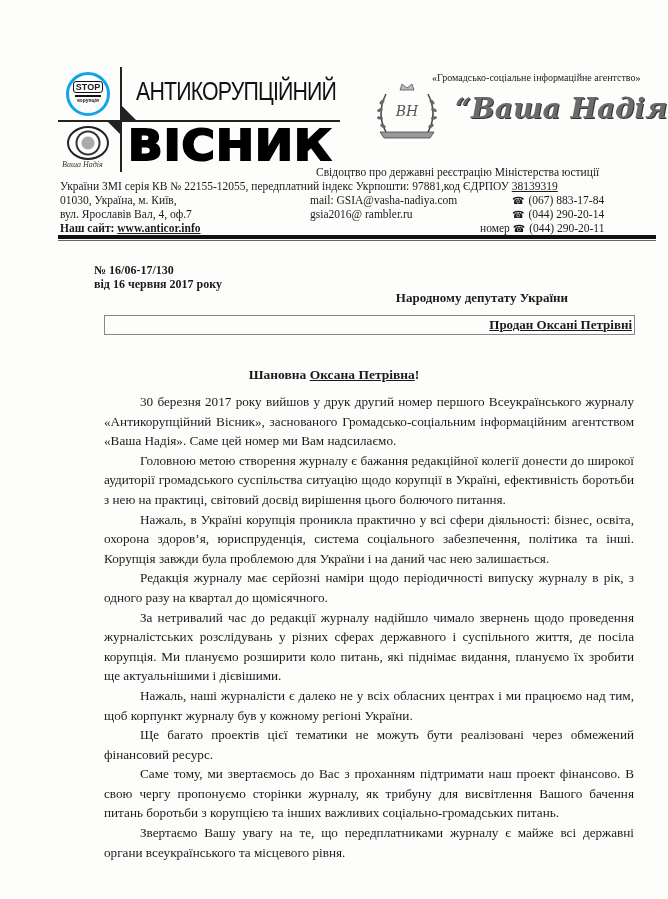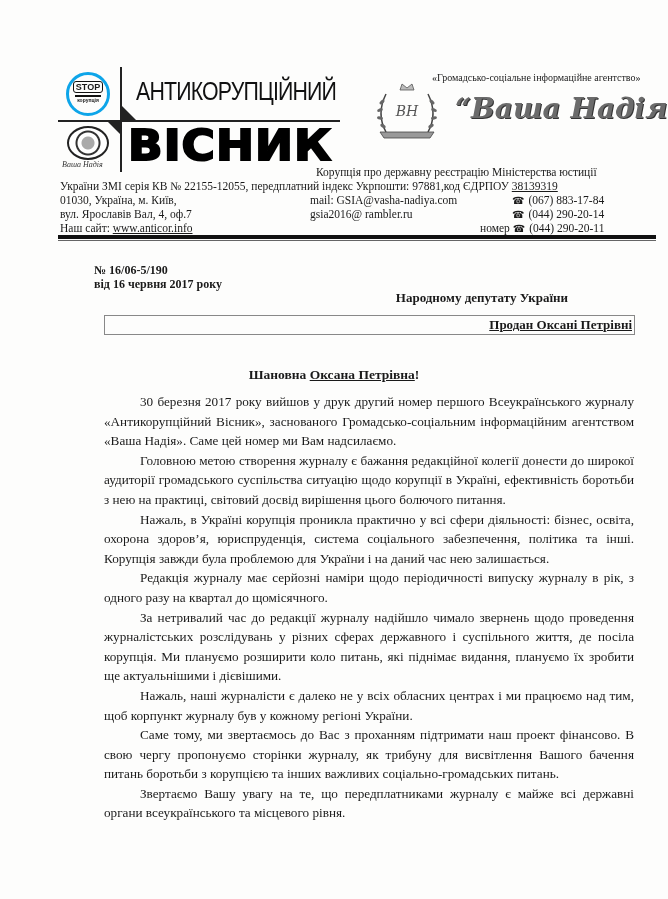--- a/index.html
+++ b/index.html
@@ -71,21 +71,21 @@
     font-size: 28px; color: #6b6b6b; white-space: nowrap;
     text-shadow: 1px 1px 0 #333;
   }
 
   
   .info { font-size: 11.5px; line-height: 14px; white-space: nowrap; color: #1a1a1a; }
   .cert { left: 316px; top: 165px; }
   .row1 { left: 60px; top: 179px; }
   .row2 { left: 60px; top: 193px; }
   .row3 { left: 60px; top: 207px; }
-  .row4 { left: 60px; top: 221px; font-weight: normal; }
+  .row4 { left: 60px; top: 221px; font-weight: bold; }
   .mail1 { left: 310px; top: 193px; }
   .mail2 { left: 310px; top: 207px; }
   .ph1 { left: 512px; top: 193px; }
   .ph2 { left: 512px; top: 207px; }
   .ph3 { left: 480px; top: 221px; }
   .u { text-decoration: underline; }
   .phone-icon { font-weight: bold; font-family: "DejaVu Sans", sans-serif; font-size: 10px; margin-right: 4px; }
   .rule-thick { left: 58px; top: 235px; width: 598px; height: 4px; background: #111; }
   .rule-thin  { left: 58px; top: 240px; width: 598px; height: 1px; background: #666; }
 
@@ -146,21 +146,21 @@
     <ellipse cx="62" cy="28" rx="3" ry="1.6" transform="rotate(20 62 28)"></ellipse>
     <ellipse cx="62" cy="36" rx="3" ry="1.6" transform="rotate(-10 62 36)"></ellipse>
     <ellipse cx="59" cy="44" rx="3" ry="1.6" transform="rotate(-30 59 44)"></ellipse>
   </g>
   <path d="M28 8 L30 2 L35 6 L40 2 L42 8 Z" fill="#bbb" stroke="#555" stroke-width="0.8"></path>
   <path d="M8 50 L62 50 L58 56 L12 56 Z" fill="#999" stroke="#444" stroke-width="0.8"></path>
   <text x="35" y="34" text-anchor="middle" font-family="DejaVu Serif, serif" font-style="italic" font-size="14" fill="#555">ВН</text>
 </svg>
 <div class="abs vn-script">“Ваша Надія”</div>
 
-<div class="abs info cert">Корупція про державну реєстрацію Міністерства юстиції</div>
+<div class="abs info cert">Свідоцтво про державні реєстрацію Міністерства юстиції</div>
 <div class="abs info row1">
   <span>України  ЗМІ серія КВ № 22155-12055, передплатний індекс Укрпошти: 97881,код ЄДРПОУ </span><span class="u">38139319</span>
 </div>
 <div class="abs info row2">01030, Україна,  м. Київ,</div>
 <div class="abs info row3">вул. Ярославів Вал,  4, оф.7</div>
 <div class="abs info row4">
   <span>Наш сайт: </span><span class="u">www.anticor.info</span>
 </div>
 <div class="abs info mail1">mail: GSIA@vasha-nadiya.com</div>
 <div class="abs info mail2">gsia2016@ rambler.ru</div>
@@ -170,32 +170,33 @@
 <div class="abs info ph2">
   <span class="phone-icon">☎</span><span>(044) 290-20-14</span>
 </div>
 <div class="abs info ph3">
   <span>номер</span>
   <span class="phone-icon">☎</span><span>(044) 290-20-11</span>
 </div>
 <div class="abs rule-thick"></div>
 <div class="abs rule-thin"></div>
 
-<div class="abs ref ref-no">№ 16/06-5/190</div>
+<div class="abs ref ref-no">№ 16/06-17/130</div>
 <div class="abs ref ref-date">від 16 червня 2017 року</div>
 <div class="addressee1">Народному депутату України</div>
 <div class="abs addr-box"></div>
 <div class="addressee2">Продан Оксані Петрівні</div>
 
 <div class="abs salutation">
   <span>Шановна </span><span class="u">Оксана Петрівна</span><span>!</span>
 </div>
 
 <div class="abs letter-body">
   <p>30 березня 2017 року вийшов у друк другий номер першого Всеукраїнського журналу «Антикорупційний Вісник», заснованого Громадсько-соціальним інформаційним агентством «Ваша Надія». Саме цей номер ми Вам надсилаємо.</p>
   <p>Головною метою створення журналу є бажання редакційної колегії донести до широкої аудиторії громадського суспільства ситуацію щодо корупції в Україні, ефективність боротьби з нею на практиці, світовий досвід вирішення цього болючого питання.</p>
   <p>Нажаль, в Україні корупція проникла практично у всі сфери діяльності: бізнес, освіта, охорона здоров’я, юриспруденція, система соціального забезпечення, політика та інші.  Корупція завжди була проблемою для України і на даний час нею залишається.</p>
   <p>Редакція журналу має серйозні наміри щодо періодичності випуску журналу  в рік, з одного разу на квартал до щомісячного.</p>
   <p>За нетривалий час до редакції журналу надійшло чимало звернень щодо проведення журналістських розслідувань у різних сферах державного і суспільного життя, де посіла корупція. Ми плануємо розширити коло питань, які піднімає видання, плануємо їх зробити ще актуальнішими і дієвішими.</p>
   <p>Нажаль, наші журналісти є далеко не у всіх обласних центрах і ми працюємо над тим, щоб корпункт журналу був у кожному регіоні України.</p>
+  <p>Ще багато проектів цієї тематики не можуть бути реалізовані через обмежений фінансовий ресурс.</p>
   <p>Саме тому, ми звертаємось до Вас з проханням підтримати наш проект фінансово. В свою чергу пропонуємо сторінки журналу, як трибуну для висвітлення Вашого бачення питань боротьби з корупцією та інших важливих соціально-громадських питань.</p>
   <p>Звертаємо Вашу увагу на те, що передплатниками журналу є майже всі державні органи всеукраїнського та місцевого рівня.</p>
 </div>
 
 </body></html>

